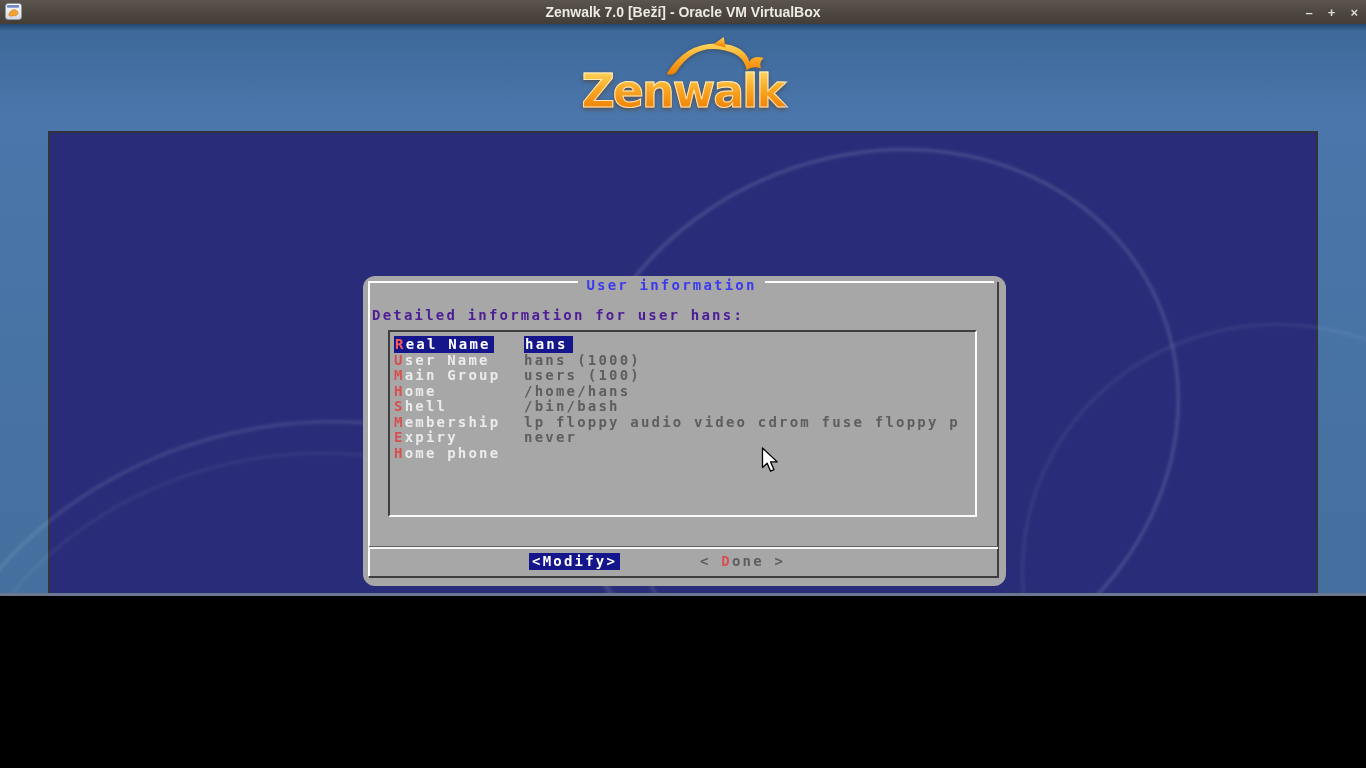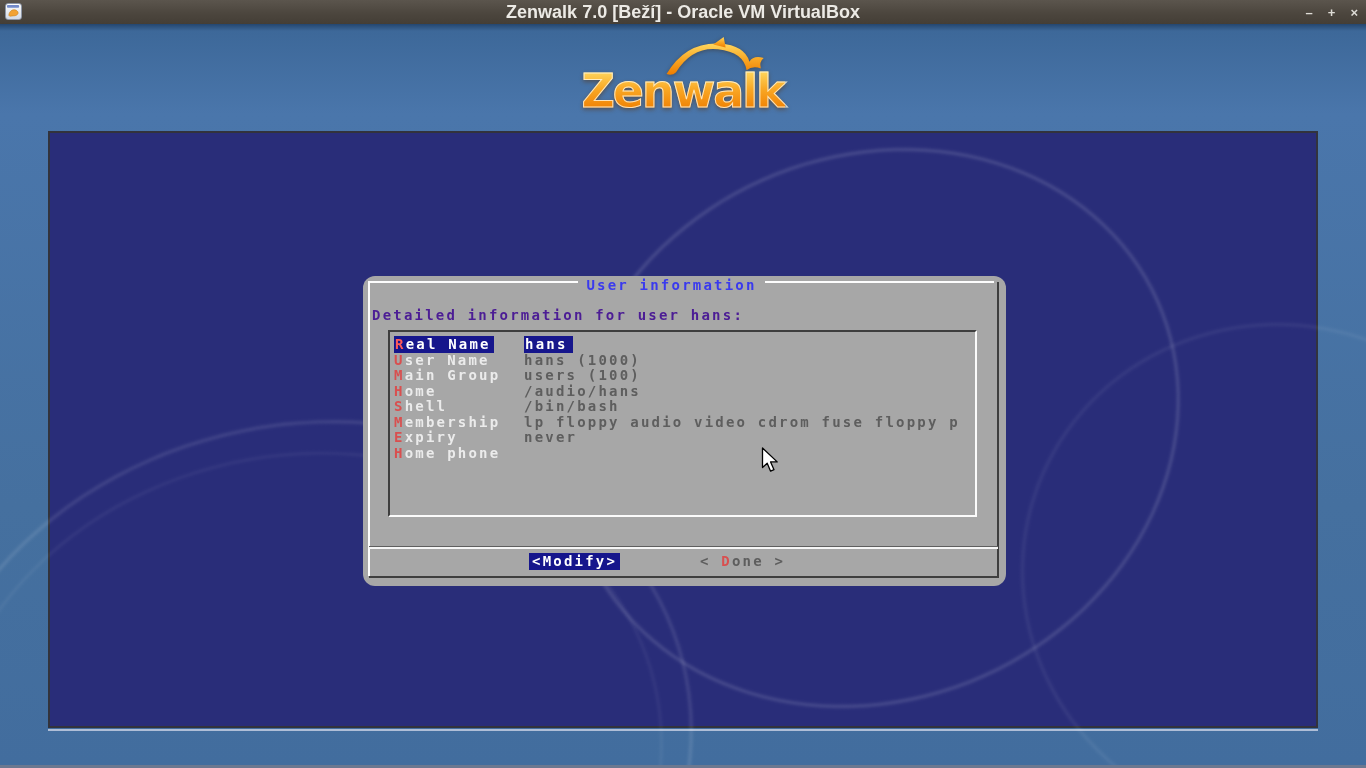--- a/index.html
+++ b/index.html
@@ -5,27 +5,27 @@
   html,body{margin:0;padding:0;background:#000;}
   .screen{position:relative;width:1366px;height:768px;overflow:hidden;
           font-family:"Liberation Sans",sans-serif;}
 
   
   .titlebar{position:absolute;left:0;top:0;width:1366px;height:24px;
             background:linear-gradient(#5b554d 0%,#4c463e 55%,#443e36 100%);}
   .vm-icon{position:absolute;left:5px;top:3px;width:17px;height:17px;border-radius:3px;
            background:linear-gradient(#fdfdfb,#d3dae6);border:1px solid #8d96a6;box-sizing:border-box;}
   .tb-title{position:absolute;left:0;right:0;top:0;text-align:center;color:#eceae5;
-            font-size:18px;font-weight:bold;line-height:24px;}
+            font-size:14px;font-weight:bold;line-height:24px;}
   .tb-controls{position:absolute;right:8px;top:0;height:24px;display:flex;gap:15px;
                align-items:center;color:#dedcd6;font-size:13px;font-weight:bold;}
   .tb-controls span{cursor:default;}
 
   
-  .display{position:absolute;left:0;top:24px;width:1366px;height:744px;overflow:hidden;
+  .display{position:absolute;left:0;top:24px;width:1366px;height:572px;overflow:hidden;
            background:linear-gradient(180deg,#24466f 0px,#3d6899 7px,#4a76ab 90px,
                                       #45709f 480px,#426d9e 744px);}
   .darkrect{position:absolute;left:48px;top:107px;width:1270px;height:597px;
             background:#292d79;border:2px solid #32333d;box-sizing:border-box;}
   .darkrect-underline{position:absolute;left:48px;top:705px;width:1270px;height:2px;
             background:#c2cce0;opacity:.85;}
   .bottom-edge{position:absolute;left:0;bottom:0;width:100%;height:3px;background:#6b7890;}
 
   .swoosh{position:absolute;border-radius:50%;pointer-events:none;filter:blur(1.5px);}
   .s1{left:560px;top:131px;width:620px;height:540px;border:3px solid rgba(255,255,255,.15);transform:rotate(-24deg);}
@@ -132,21 +132,21 @@
         <span>User information</span>
       </div>
 
       <div class="dlg-heading">Detailed information for user hans:</div>
 
       <div class="listbox">
         <div class="rows">
             <div class="crow sel"><span class="tag"><span class="tag-text"><span class="hotkey">R</span>eal Name</span></span><span class="val"><span class="val-text">hans</span></span></div>
             <div class="crow"><span class="tag"><span class="tag-text"><span class="hotkey">U</span>ser Name</span></span><span class="val"><span class="val-text">hans (1000)</span></span></div>
             <div class="crow"><span class="tag"><span class="tag-text"><span class="hotkey">M</span>ain Group</span></span><span class="val"><span class="val-text">users (100)</span></span></div>
-            <div class="crow"><span class="tag"><span class="tag-text"><span class="hotkey">H</span>ome</span></span><span class="val"><span class="val-text">/audio/hans</span></span></div>
+            <div class="crow"><span class="tag"><span class="tag-text"><span class="hotkey">H</span>ome</span></span><span class="val"><span class="val-text">/home/hans</span></span></div>
             <div class="crow"><span class="tag"><span class="tag-text"><span class="hotkey">S</span>hell</span></span><span class="val"><span class="val-text">/bin/bash</span></span></div>
             <div class="crow"><span class="tag"><span class="tag-text"><span class="hotkey">M</span>embership</span></span><span class="val"><span class="val-text">lp floppy audio video cdrom fuse floppy p</span></span></div>
             <div class="crow"><span class="tag"><span class="tag-text"><span class="hotkey">E</span>xpiry</span></span><span class="val"><span class="val-text">never</span></span></div>
             <div class="crow"><span class="tag"><span class="tag-text"><span class="hotkey">H</span>ome phone</span></span><span class="val"></span></div>
           </div>
       </div>
 
       <div class="separator"></div>
 
       <div class="btn-row">

